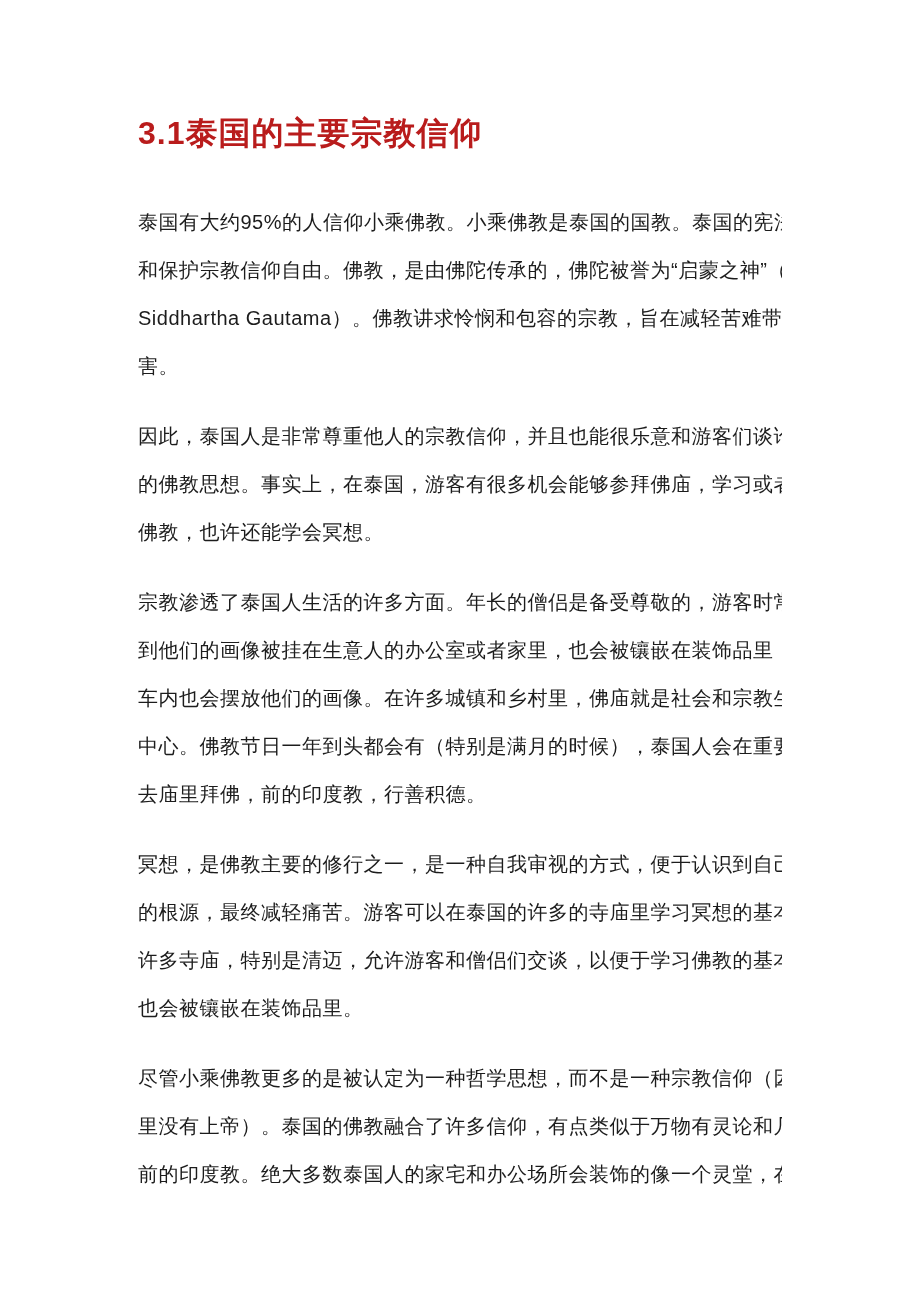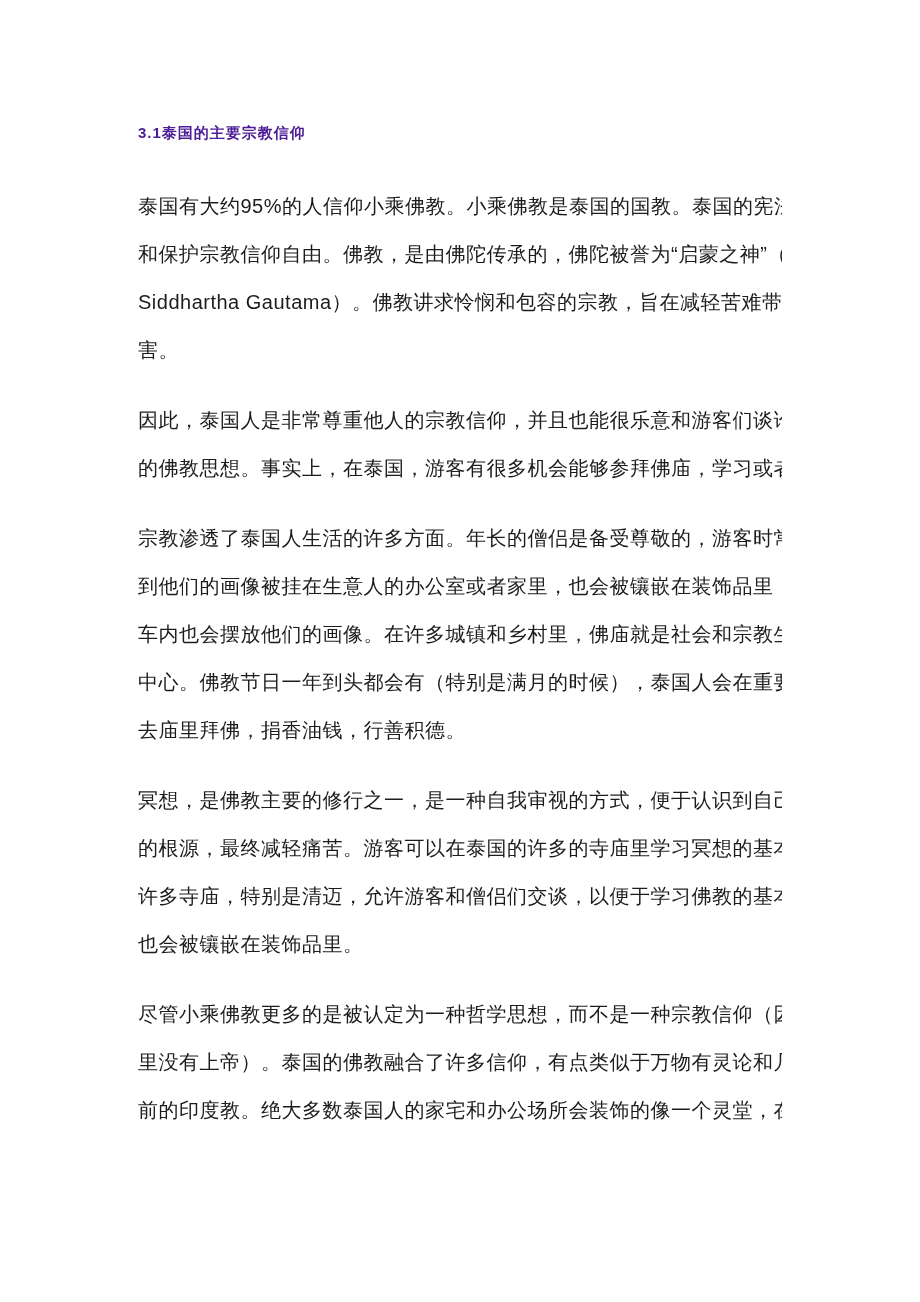--- a/index.html
+++ b/index.html
@@ -9,25 +9,25 @@
     font-family: "Liberation Sans", "DejaVu Sans", sans-serif;
   }
   .page {
     width: 920px;
     height: 1302px;
     background: #ffffff;
     padding: 116px 138px 0 138px;
     overflow: hidden;
   }
   .title {
-    font-size: 15px;
+    font-size: 32px;
     line-height: 34px;
     font-weight: 700;
-    color: #4c1d95;
-    margin: 0 0 32px 0;
+    color: #b91c1c;
+    margin: 0 0 48px 0;
     letter-spacing: 1px;
   }
   .para {
     margin: 0 0 22px 0;
   }
   .line {
     font-size: 20px;
     line-height: 48px;
     height: 48px;
     color: #1c1c1c;
@@ -50,27 +50,28 @@
   <div>
       <div class="para">
         <div class="line">泰国有大约95%的人信仰小乘佛教。小乘佛教是泰国的国教。泰国的宪法支持</div>
         <div class="line">和保护宗教信仰自由。佛教，是由佛陀传承的，佛陀被誉为“启蒙之神”（nee</div>
         <div class="line">Siddhartha  Gautama）。佛教讲求怜悯和包容的宗教，旨在减轻苦难带来的伤</div>
         <div class="line short">害。</div>
       </div>
       <div class="para">
         <div class="line">因此，泰国人是非常尊重他人的宗教信仰，并且也能很乐意和游客们谈论他们</div>
         <div class="line">的佛教思想。事实上，在泰国，游客有很多机会能够参拜佛庙，学习或者研究</div>
+        <div class="line short">佛教，也许还能学会冥想。</div>
       </div>
       <div class="para">
         <div class="line">宗教渗透了泰国人生活的许多方面。年长的僧侣是备受尊敬的，游客时常会看</div>
         <div class="line">到他们的画像被挂在生意人的办公室或者家里，也会被镶嵌在装饰品里，出租</div>
         <div class="line">车内也会摆放他们的画像。在许多城镇和乡村里，佛庙就是社会和宗教生活的</div>
         <div class="line">中心。佛教节日一年到头都会有（特别是满月的时候），泰国人会在重要的日子</div>
-        <div class="line short">去庙里拜佛，捐香油钱，行善积德。</div>
+        <div class="line short">去庙里拜佛，前的印度教，行善积德。</div>
       </div>
       <div class="para">
         <div class="line">冥想，是佛教主要的修行之一，是一种自我审视的方式，便于认识到自己欲望</div>
         <div class="line">的根源，最终减轻痛苦。游客可以在泰国的许多的寺庙里学习冥想的基本原理。</div>
         <div class="line">许多寺庙，特别是清迈，允许游客和僧侣们交谈，以便于学习佛教的基本知识，</div>
         <div class="line short">也会被镶嵌在装饰品里。</div>
       </div>
       <div class="para">
         <div class="line">尽管小乘佛教更多的是被认定为一种哲学思想，而不是一种宗教信仰（因为这</div>
         <div class="line">里没有上帝）。泰国的佛教融合了许多信仰，有点类似于万物有灵论和几个世纪</div>

